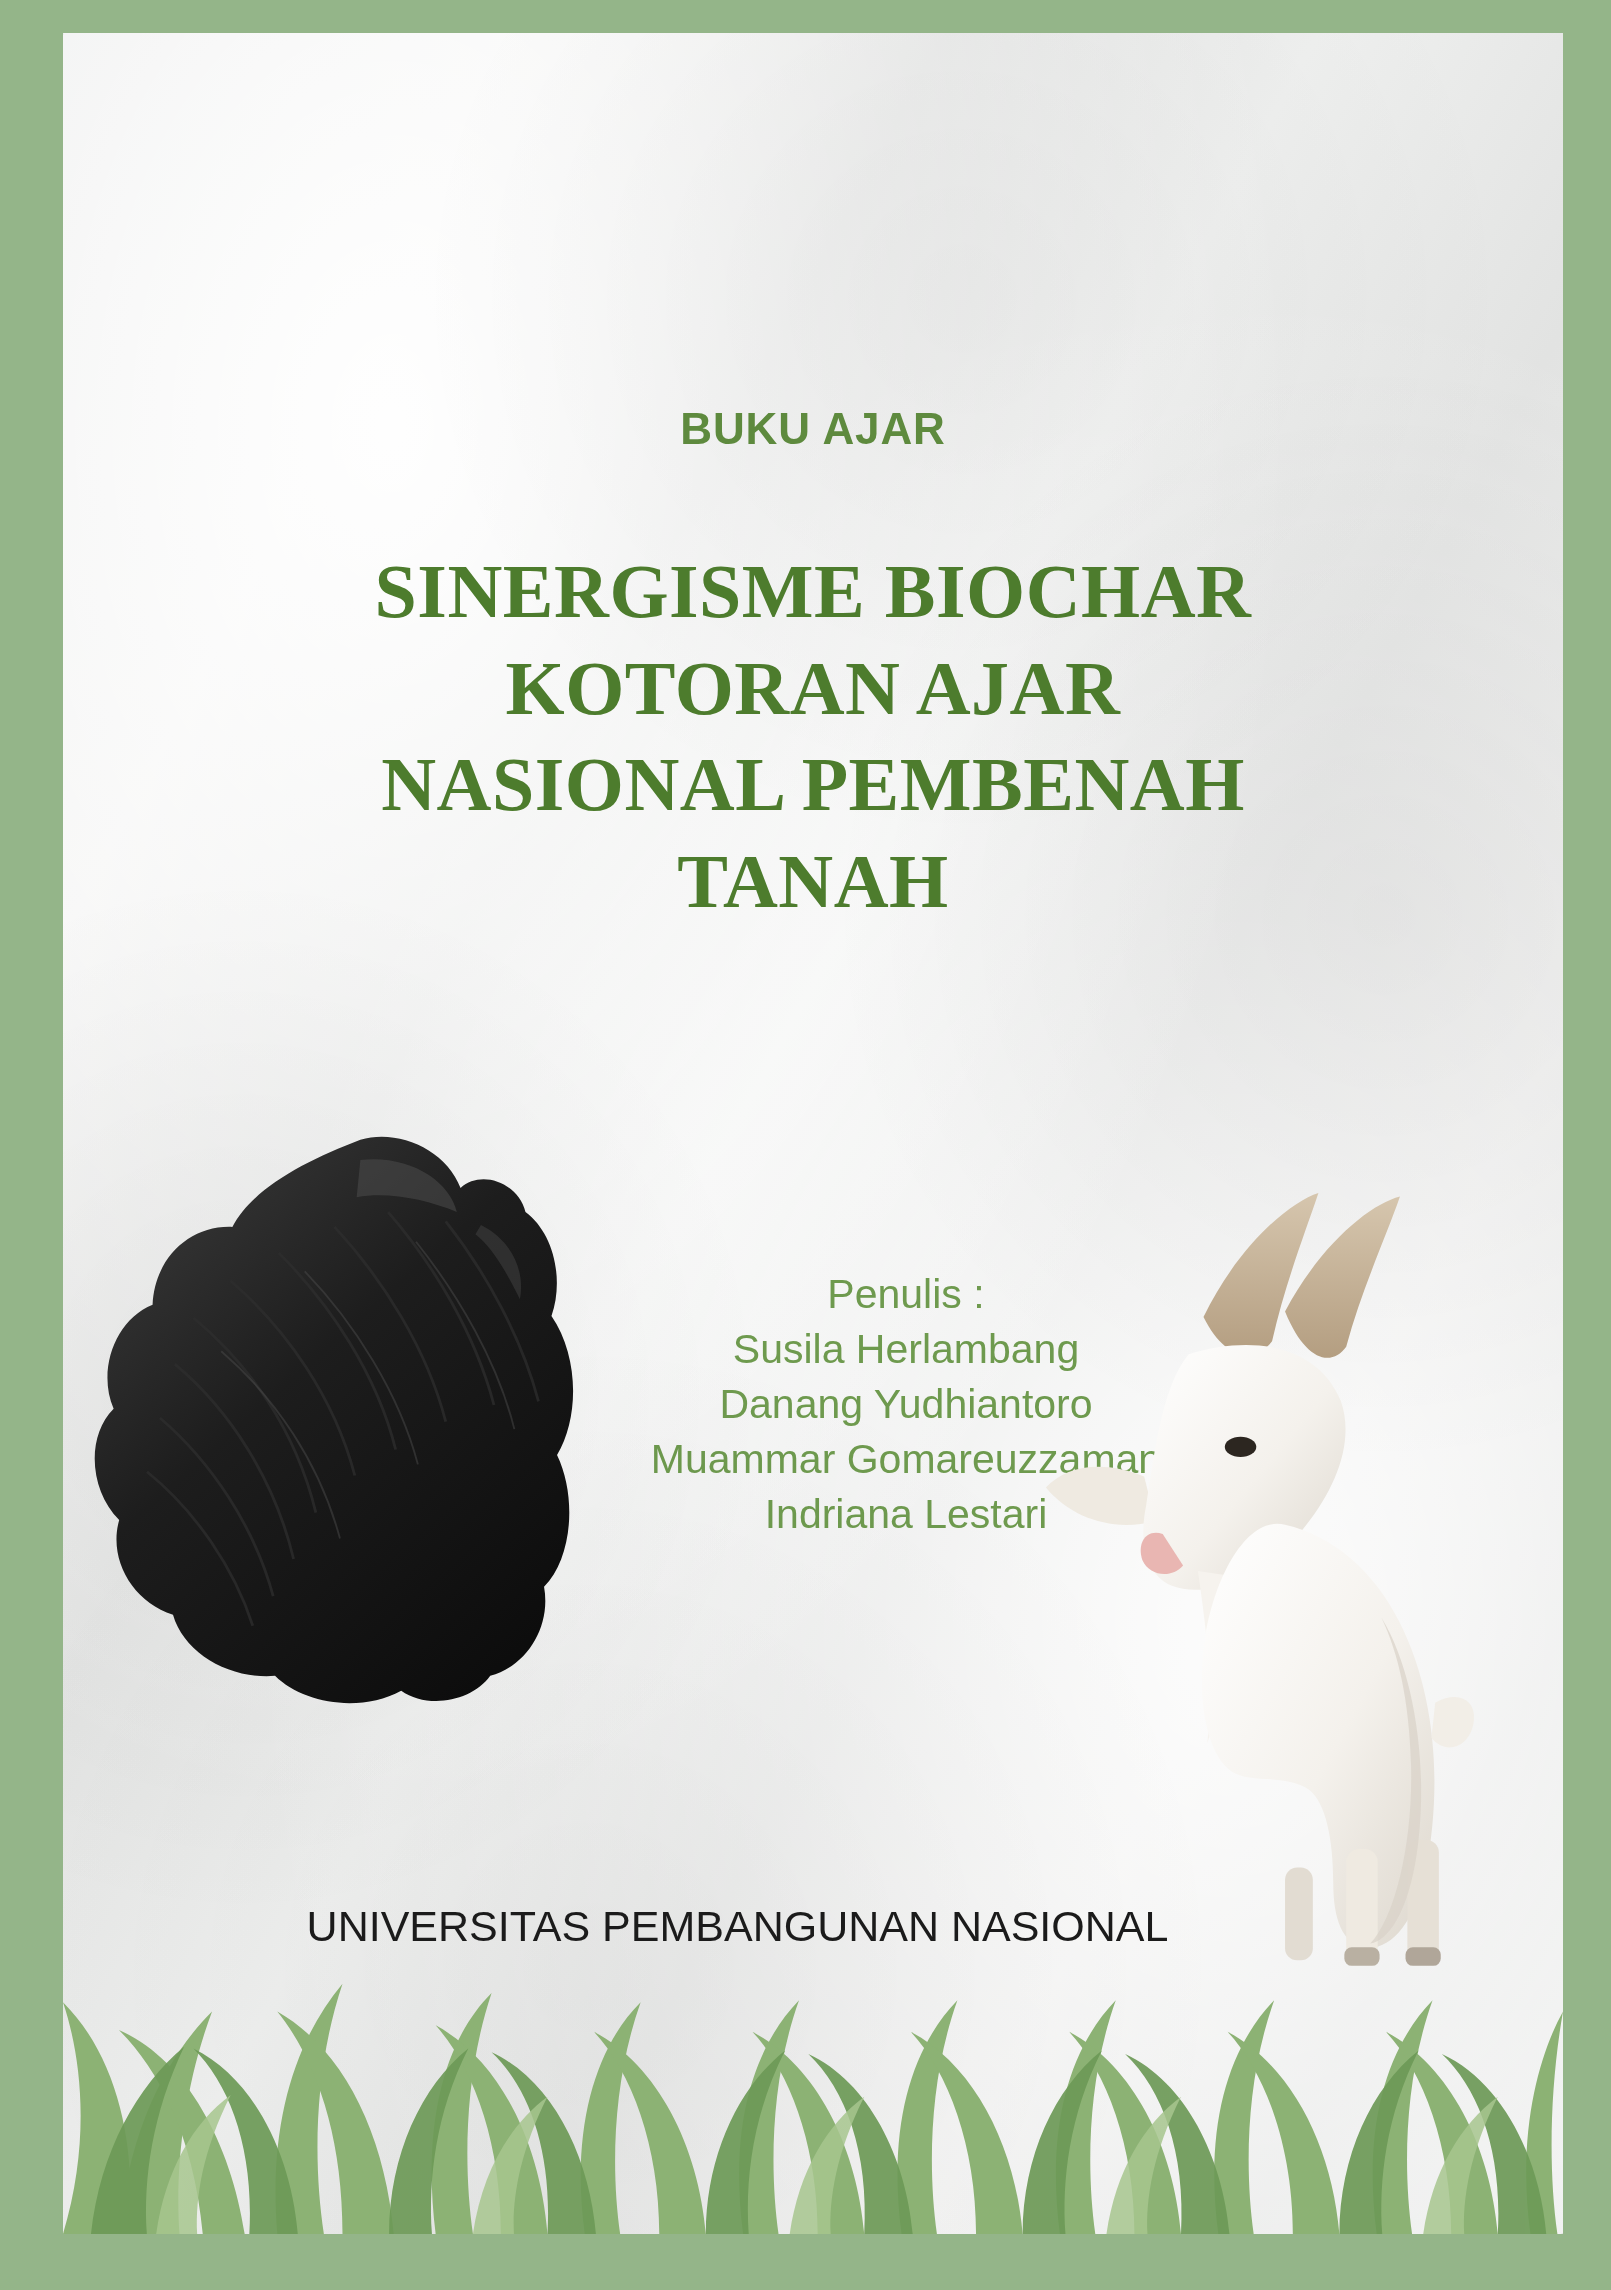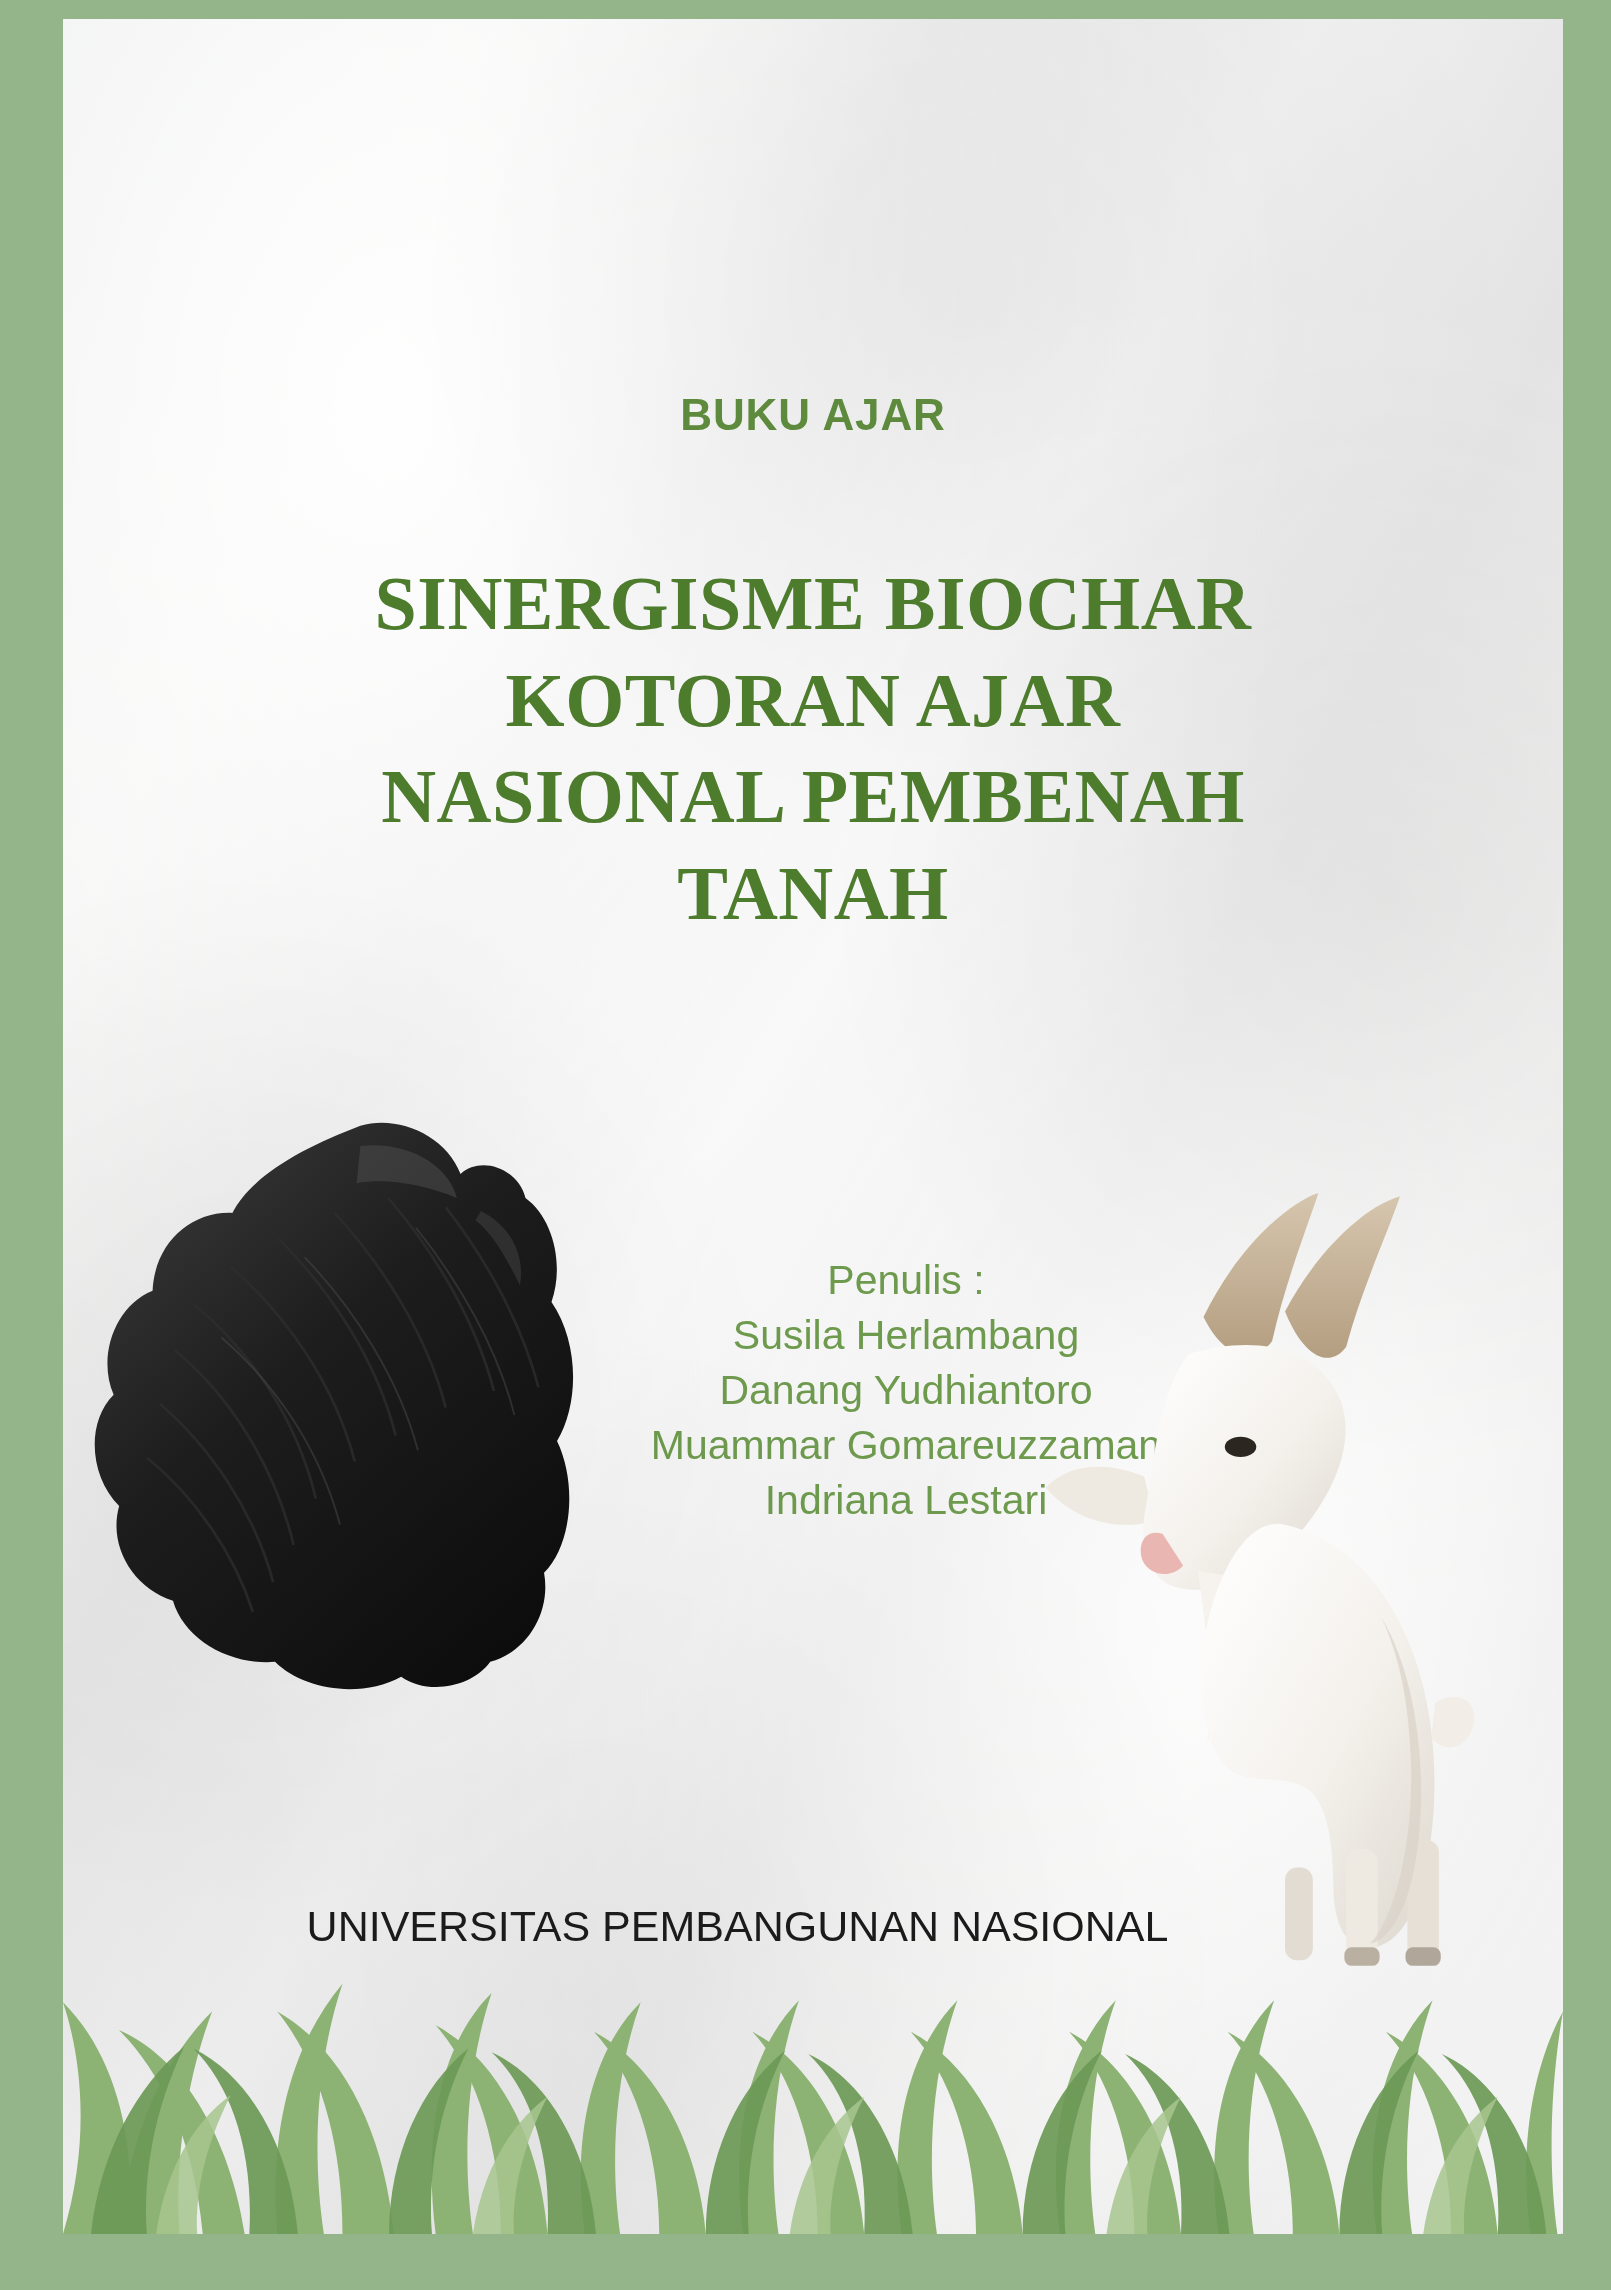--- a/index.html
+++ b/index.html
@@ -14,21 +14,21 @@
     overflow: hidden;
   }
 
   
   .cover {
     position: relative;
     width: 1611px;
     height: 2290px;
     box-sizing: border-box;
     background: #94b589;
-    padding: 19px 48px 56px 63px;
+    padding: 33px 48px 56px 63px;
   }
 
   
   .paper {
     position: relative;
     width: 100%;
     height: 100%;
     box-sizing: border-box;
     overflow: hidden;
     background:
@@ -74,21 +74,21 @@
   }
   .kicker {
     margin-top: 371px;
     font-size: 44px;
     font-weight: bold;
     letter-spacing: 0.9px;
     color: #5e8a3e;
     font-family: "Liberation Sans", sans-serif;
   }
   .main-title {
-    margin: 115px auto 0;
+    margin: 89px auto 0;
     width: 1243px;
     font-family: "Liberation Serif", serif;
     font-weight: bold;
     font-size: 76px;
     line-height: 1.27;
     color: #4d7c2d;
     letter-spacing: 0.5px;
   }
   .byline {
     position: absolute;

